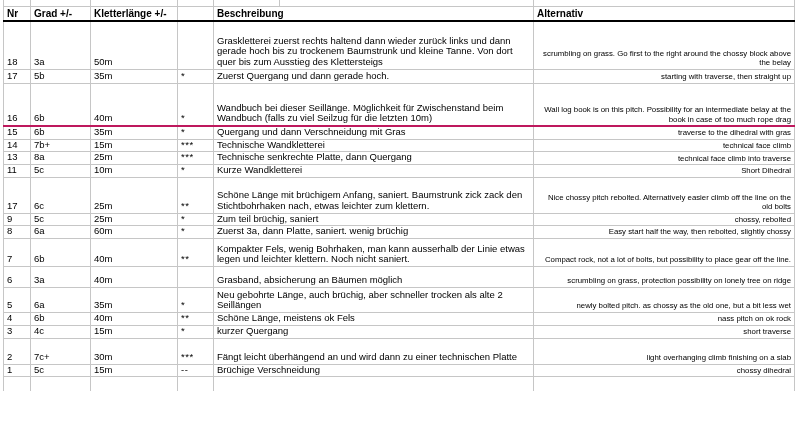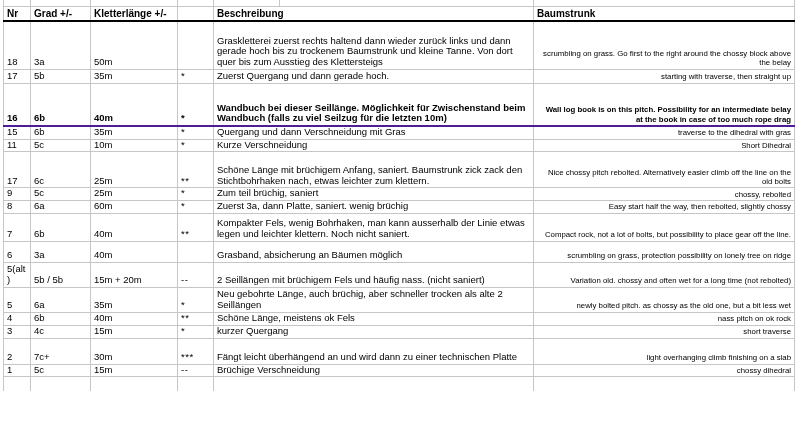--- a/index.html
+++ b/index.html
@@ -14,21 +14,21 @@
   td {
     border:1px solid #c6c6c6;
     padding:0 3px 1px 3px;
     vertical-align:bottom;
     font-size:9.5px; line-height:1.12;
     overflow:hidden; word-wrap:break-word;
     background:#fff;
   }
   tr.toprow td { border-top:none; }
   tr.header td { font-weight:bold; font-size:10px; border-bottom:2px solid #000; }
-  tr.strong-bottom td { border-bottom:2px solid #4c1d95;font-weight:bold; }
+  tr.strong-bottom td { border-bottom:2px solid #be185d; }
   td.c-en { font-size:7.8px; line-height:1.2;text-align:right; }
   td.c-stars { letter-spacing:0.5px; }
   tr.bottomrow td { border-bottom:none; }
 </style>
 </head>
 <body>
 
 <div class="sheet">
   <table class="routes">
     <colgroup>
@@ -51,21 +51,21 @@
       <td></td>
       <td></td>
     </tr>
 
     <tr class="header" style="height:15px">
       <td>Nr</td>
       <td>Grad +/-</td>
       <td>Kletterlänge +/-</td>
       <td></td>
       <td colspan="2">Beschreibung</td>
-      <td>Baumstrunk</td>
+      <td>Alternativ</td>
     </tr>
 
     <tr style="height:48px">
       <td class="c-nr">18</td>
       <td class="c-grad">3a</td>
       <td class="c-len">50m</td>
       <td class="c-stars"></td>
       <td class="c-de" colspan="2">Graskletterei zuerst rechts haltend dann wieder zurück links und dann gerade hoch bis zu trockenem Baumstrunk und kleine Tanne. Von dort quer bis zum Ausstieg des Klettersteigs</td>
       <td class="c-en">scrumbling on grass. Go first to the right around the chossy block above the belay</td>
     </tr>
@@ -90,29 +90,45 @@
 
     <tr style="height:12px">
       <td class="c-nr">15</td>
       <td class="c-grad">6b</td>
       <td class="c-len">35m</td>
       <td class="c-stars">*</td>
       <td class="c-de" colspan="2">Quergang und dann Verschneidung mit Gras</td>
       <td class="c-en">traverse to the dihedral with gras</td>
     </tr>
 
-
+    <tr style="height:12px">
+      <td class="c-nr">14</td>
+      <td class="c-grad">7b+</td>
+      <td class="c-len">15m</td>
+      <td class="c-stars">***</td>
+      <td class="c-de" colspan="2">Technische Wandkletterei</td>
+      <td class="c-en">technical face climb</td>
+    </tr>
+
+    <tr style="height:12px">
+      <td class="c-nr">13</td>
+      <td class="c-grad">8a</td>
+      <td class="c-len">25m</td>
+      <td class="c-stars">***</td>
+      <td class="c-de" colspan="2">Technische senkrechte Platte, dann Quergang</td>
+      <td class="c-en">technical face climb into traverse</td>
+    </tr>
 
 
     <tr style="height:12px">
       <td class="c-nr">11</td>
       <td class="c-grad">5c</td>
       <td class="c-len">10m</td>
       <td class="c-stars">*</td>
-      <td class="c-de" colspan="2">Kurze Verschneidung</td>
+      <td class="c-de" colspan="2">Kurze Wandkletterei</td>
       <td class="c-en">Short Dihedral</td>
     </tr>
 
     <tr style="height:36px">
       <td class="c-nr">17</td>
       <td class="c-grad">6c</td>
       <td class="c-len">25m</td>
       <td class="c-stars">**</td>
       <td class="c-de" colspan="2">Schöne Länge mit brüchigem Anfang, saniert. Baumstrunk zick zack den Stichtbohrhaken nach, etwas leichter zum klettern.</td>
       <td class="c-en">Nice chossy pitch rebolted. Alternatively easier climb off the line on the old bolts</td>
@@ -147,28 +163,20 @@
 
     <tr style="height:21px">
       <td class="c-nr">6</td>
       <td class="c-grad">3a</td>
       <td class="c-len">40m</td>
       <td class="c-stars"></td>
       <td class="c-de" colspan="2">Grasband, absicherung an Bäumen möglich</td>
       <td class="c-en">scrumbling on grass, protection possibility on lonely tree on ridge</td>
     </tr>
 
-    <tr style="height:25px">
-      <td class="c-nr">5(alt)</td>
-      <td class="c-grad">5b / 5b</td>
-      <td class="c-len">15m + 20m</td>
-      <td class="c-stars">--</td>
-      <td class="c-de" colspan="2">2 Seillängen mit brüchigem Fels und häufig nass. (nicht saniert)</td>
-      <td class="c-en">Variation old. chossy and often wet for a long time (not rebolted)</td>
-    </tr>
 
     <tr style="height:25px">
       <td class="c-nr">5</td>
       <td class="c-grad">6a</td>
       <td class="c-len">35m</td>
       <td class="c-stars">*</td>
       <td class="c-de" colspan="2">Neu gebohrte Länge, auch brüchig, aber schneller trocken als alte 2 Seillängen</td>
       <td class="c-en">newly bolted pitch. as chossy as the old one, but a bit less wet</td>
     </tr>
 

